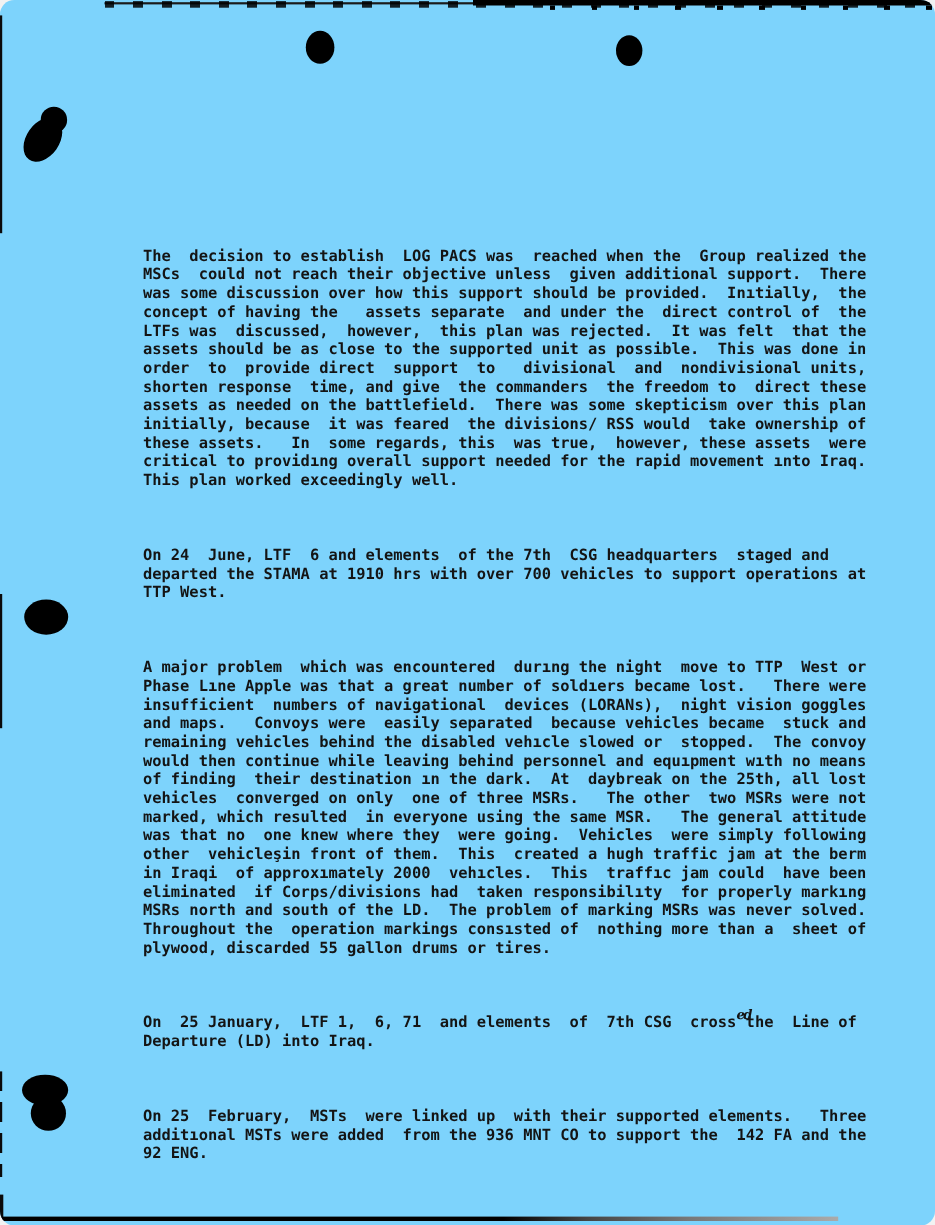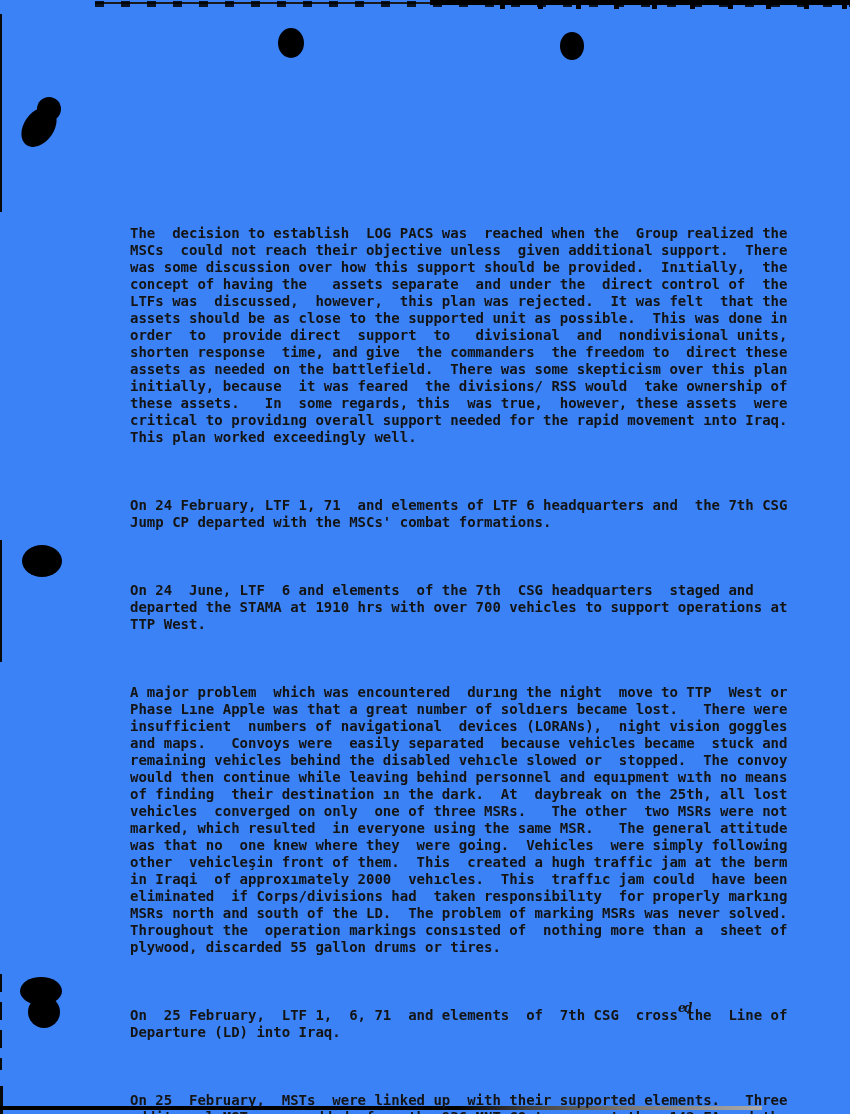--- a/index.html
+++ b/index.html
@@ -2,21 +2,21 @@
 <html><head>
 <meta charset="utf-8">
 <style>
   html,body{margin:0;padding:0;}
   body{
     width:850px;height:1114px;
     background:#f2f2f2;
     font-family:"DejaVu Sans Mono", monospace;
   }
   .page{
-    position:relative;width:850px;height:1114px;background:#3b82f6;overflow:hidden;
+    position:relative;width:850px;height:1114px;background:#7dd3fc;overflow:hidden;border-radius:13px;
   }
   
   .textblock{
     position:absolute;left:130px;top:191px;
     font-family:"DejaVu Sans Mono", monospace;
     font-weight:700;
     font-size:14px;line-height:17px;
     color:#141414;
     white-space:pre;
     letter-spacing:0;
@@ -106,42 +106,40 @@
 concept of having the   assets separate  and under the  direct control of  the
 LTFs was  discussed,  however,  this plan was rejected.  It was felt  that the
 assets should be as close to the supported unit as possible.  This was done in
 order  to  provide direct  support  to   divisional  and  nondivisional units,
 shorten response  time, and give  the commanders  the freedom to  direct these
 assets as needed on the battlefield.  There was some skepticism over this plan
 initially, because  it was feared  the divisions/ RSS would  take ownership of
 these assets.   In  some regards, this  was true,  however, these assets  were
 critical to providıng overall support needed for the rapid movement ınto Iraq.
 This plan worked exceedingly well.</div>
-    <div class="para">On 24 February, LTF 1, 71  and elements of LTF 6 headquarters and  the 7th CSG
-Jump CP departed with the MSCs' combat formations.</div>
     <div class="para">On 24  June, LTF  6 and elements  of the 7th  CSG headquarters  staged and
 departed the STAMA at 1910 hrs with over 700 vehicles to support operations at
 TTP West.</div>
     <div class="para">A major problem  which was encountered  durıng the night  move to TTP  West or
 Phase Lıne Apple was that a great number of soldıers became lost.   There were
 insufficient  numbers of navigational  devices (LORANs),  night vision goggles
 and maps.   Convoys were  easily separated  because vehicles became  stuck and
 remaining vehicles behind the disabled vehıcle slowed or  stopped.  The convoy
 would then continue while leaving behind personnel and equıpment wıth no means
 of finding  their destination ın the dark.  At  daybreak on the 25th, all lost
 vehicles  converged on only  one of three MSRs.   The other  two MSRs were not
 marked, which resulted  in everyone using the same MSR.   The general attitude
 was that no  one knew where they  were going.  Vehicles  were simply following
 other  vehicleşin front of them.  This  created a hugh traffic jam at the berm
 in Iraqi  of approxımately 2000  vehıcles.  This  traffıc jam could  have been
 eliminated  if Corps/divisions had  taken responsibilıty  for properly markıng
 MSRs north and south of the LD.  The problem of marking MSRs was never solved.
 Throughout the  operation markings consısted of  nothing more than a  sheet of
 plywood, discarded 55 gallon drums or tires.</div>
-    <div class="para"><span>On  25 February,  LTF 1,  6, 71  and elements  of  7th CSG  cross</span><span class="sup">ed</span><span>the  Line of
+    <div class="para"><span>On  25 January,  LTF 1,  6, 71  and elements  of  7th CSG  cross</span><span class="sup">ed</span><span>the  Line of
 Departure (LD) into Iraq.</span></div>
     <div class="para">On 25  February,  MSTs  were linked up  with their supported elements.   Three
 additıonal MSTs were added  from the 936 MNT CO to support the  142 FA and the
 92 ENG.</div>
     
   </div>
 
 </div>
 
 </body></html>

